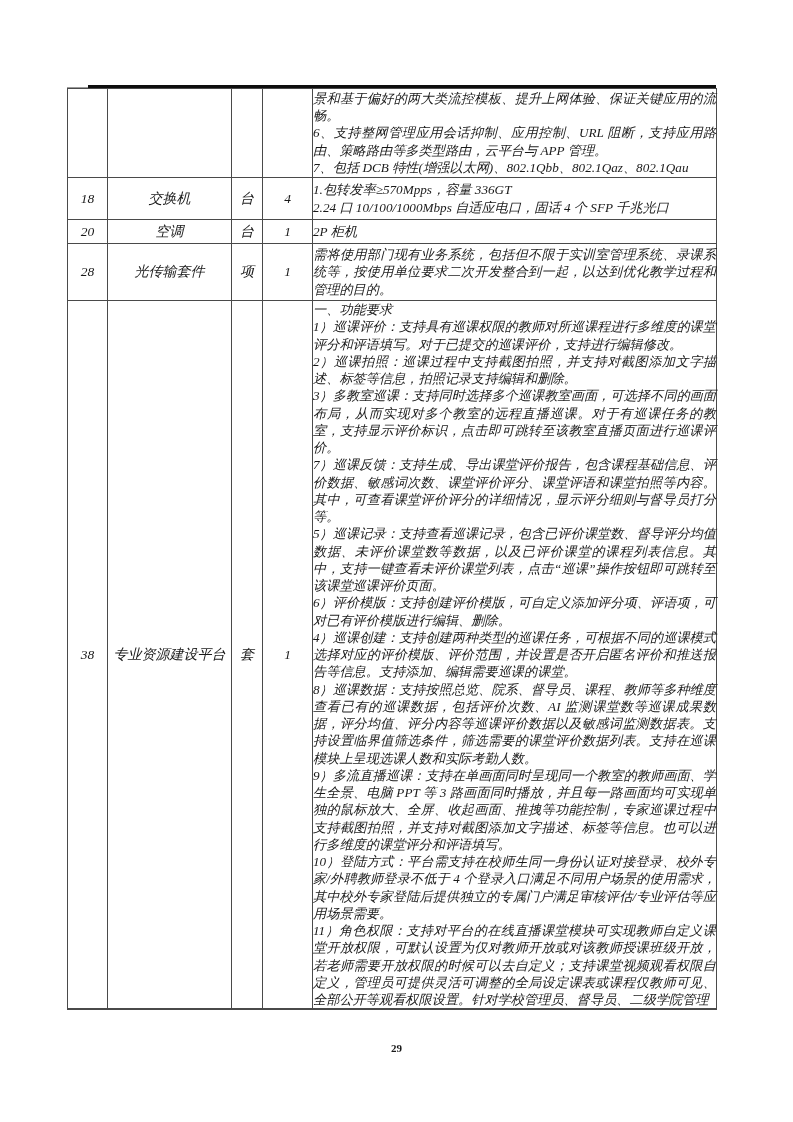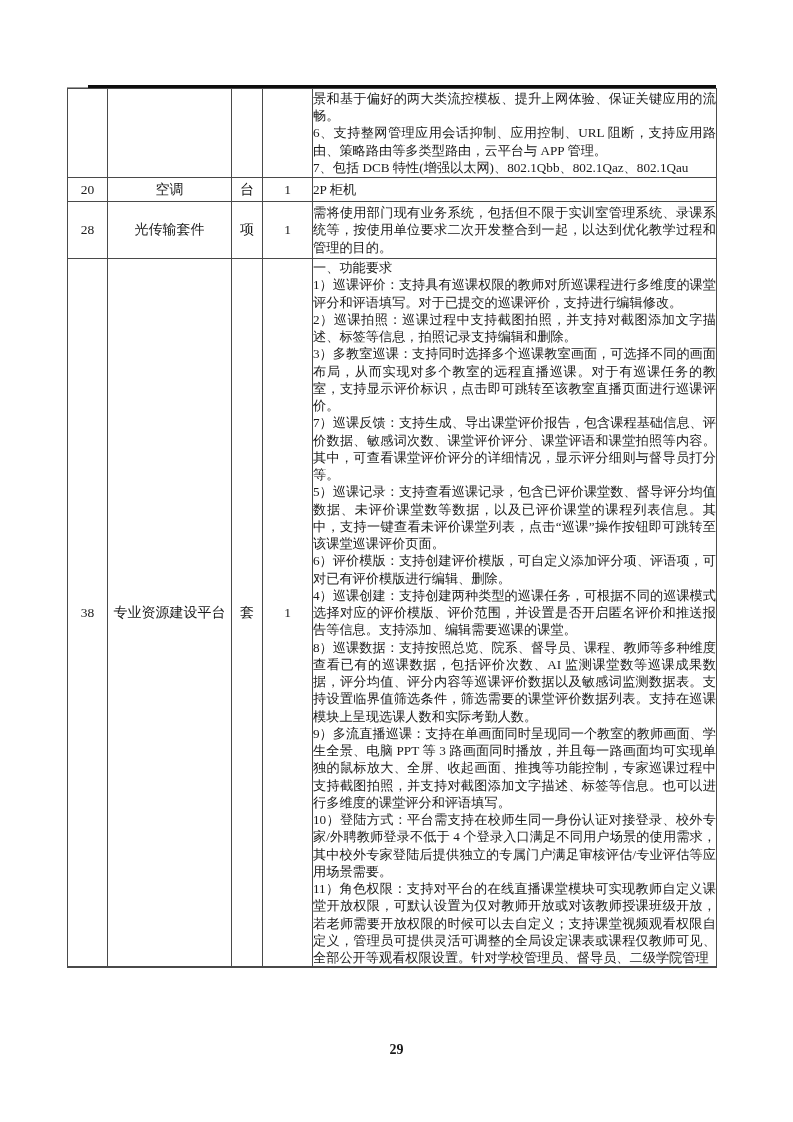--- a/index.html
+++ b/index.html
@@ -28,37 +28,38 @@
   table.spec {
     position: absolute; left: 67px; top: 88px;
     width: 649px;
     border-collapse: collapse; table-layout: fixed;
   }
   table.spec td {
     border: 1px solid #4a4a4a;
     vertical-align: middle;
     padding: 0;
     color: #1a1a1a;
+    font-style: italic;
   }
   table.spec tr:last-child td { border-bottom-width: 2px; }
   td.c-no   { text-align: center; font-size: 13.5px; }
   td.c-name { text-align: center; font-size: 14px; }
   td.c-unit { text-align: center; font-size: 14px; }
   td.c-qty  { text-align: center; font-size: 13.5px; }
   td.c-desc {
     font-size: 13.2px;
     line-height: 17.25px;
     text-align: justify;
     padding: 2px 4px 2px 5px;
   }
   td.c-desc p { margin: 0; }
   .page-number {
     position: absolute; top: 1042px; left: 0;
     width: 793px; text-align: center;
-    font-size: 14px; font-weight: bold; color: #1a1a1a;
+    font-size: 11px; font-weight: bold; color: #1a1a1a;
   }
 </style>
 </head>
 <body>
 
 <div class="page">
 
   <div class="cont-rule-thin"></div>
   <div class="cont-rule"></div>
 
@@ -73,20 +74,30 @@
     <tbody id="spec-tbody">
         <tr style="height: 89px;">
           <td class="c-no"></td>
           <td class="c-name"></td>
           <td class="c-unit"></td>
           <td class="c-qty"></td>
           <td class="c-desc">
             <p>景和基于偏好的两大类流控模板、提升上网体验、保证关键应用的流畅。</p>
             <p>6、支持整网管理应用会话抑制、应用控制、URL 阻断，支持应用路由、策略路由等多类型路由，云平台与 APP 管理。</p>
             <p>7、包括 DCB 特性(增强以太网)、802.1Qbb、802.1Qaz、802.1Qau</p>
+          </td>
+        </tr>
+        <tr style="height: 42px;">
+          <td class="c-no">18</td>
+          <td class="c-name">交换机</td>
+          <td class="c-unit">台</td>
+          <td class="c-qty">4</td>
+          <td class="c-desc">
+            <p>1.包转发率≥570Mpps，容量 336GT</p>
+            <p>2.24 口 10/100/1000Mbps 自适应电口，固话 4 个 SFP 千兆光口</p>
           </td>
         </tr>
         <tr style="height: 24px;">
           <td class="c-no">20</td>
           <td class="c-name">空调</td>
           <td class="c-unit">台</td>
           <td class="c-qty">1</td>
           <td class="c-desc">
             <p>2P 柜机</p>
           </td>

